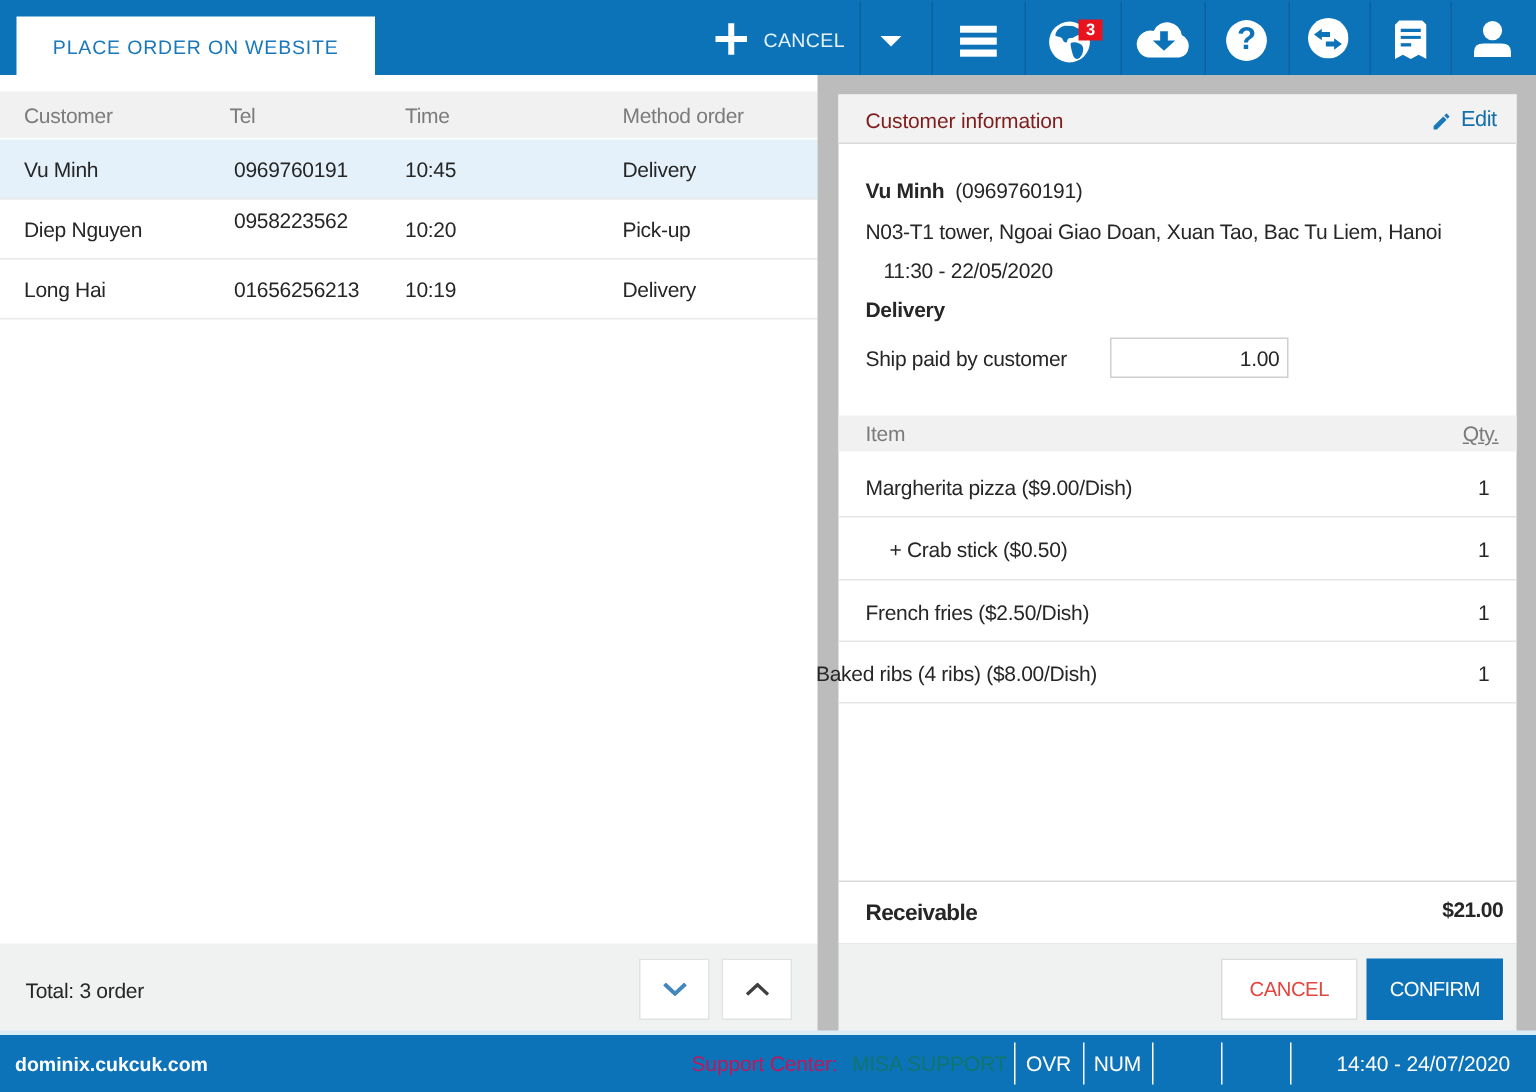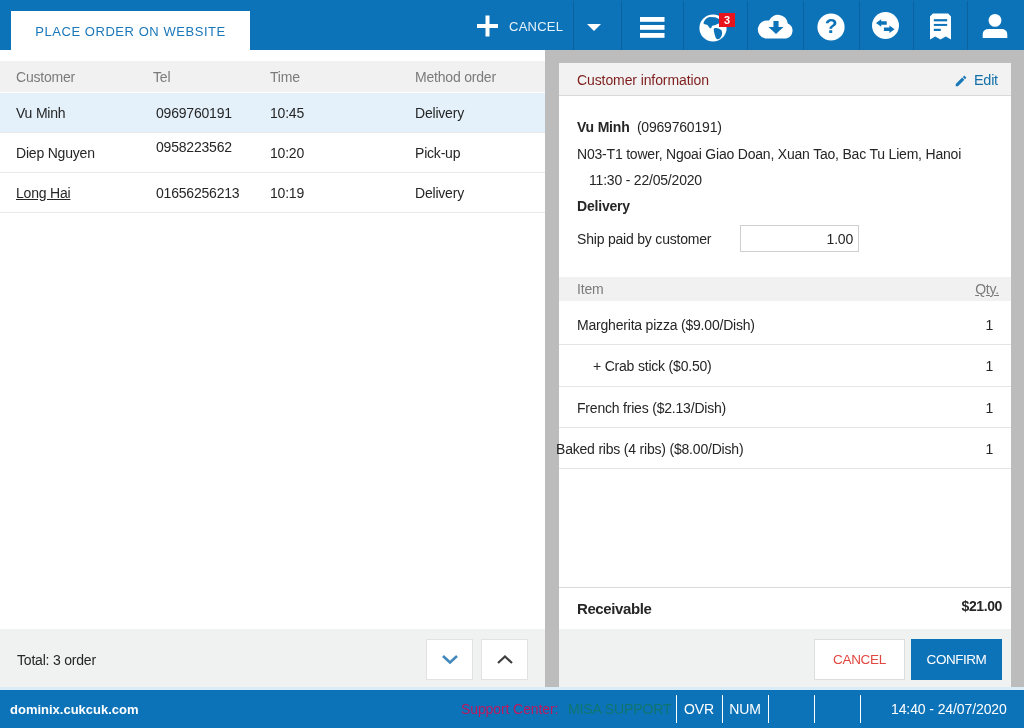--- a/index.html
+++ b/index.html
@@ -95,21 +95,21 @@
 <div class="abs cell" style="left:16px;top:93px;height:40px;display:flex;align-items:center;">Vu Minh</div>
 <div class="abs cell" style="left:156px;top:93px;height:40px;display:flex;align-items:center;">0969760191</div>
 <div class="abs cell" style="left:270px;top:93px;height:40px;display:flex;align-items:center;">10:45</div>
 <div class="abs cell" style="left:415px;top:93px;height:40px;display:flex;align-items:center;">Delivery</div>
 
 <div class="abs cell" style="left:16px;top:133px;height:40px;display:flex;align-items:center;">Diep Nguyen</div>
 <div class="abs cell" style="left:156px;top:133px;height:28px;display:flex;align-items:center;">0958223562</div>
 <div class="abs cell" style="left:270px;top:133px;height:40px;display:flex;align-items:center;">10:20</div>
 <div class="abs cell" style="left:415px;top:133px;height:40px;display:flex;align-items:center;">Pick-up</div>
 
-<div class="abs cell" style="left:16px;top:173px;height:40px;display:flex;align-items:center;text-decoration:underline;">Long Hai</div>
+<div class="abs cell" style="left:16px;top:173px;height:40px;display:flex;align-items:center;">Long Hai</div>
 <div class="abs cell" style="left:156px;top:173px;height:40px;display:flex;align-items:center;">01656256213</div>
 <div class="abs cell" style="left:270px;top:173px;height:40px;display:flex;align-items:center;">10:19</div>
 <div class="abs cell" style="left:415px;top:173px;height:40px;display:flex;align-items:center;">Delivery</div>
 
 <div class="abs" style="left:0;top:629px;width:545px;height:61px;background:#f0f1f1;"></div>
 <div class="abs cell" style="left:17px;top:629px;height:61px;display:flex;align-items:center;">Total: 3 order</div>
 <div class="abs" style="left:426px;top:639px;width:47px;height:41px;background:#fff;border:1px solid #e2e2e2;display:flex;align-items:center;justify-content:center;">
   <svg width="16" height="9" viewBox="0 0 16 9">
       <path d="M1 1 L8 7.5 L15 1" stroke="#4288bc" stroke-width="2.6" fill="none"></path>
     </svg>
@@ -144,25 +144,25 @@
 
 <div class="abs" style="left:559px;top:301px;width:452px;height:44px;border-bottom:1px solid #e5e5e5;"></div>
 <div class="abs cell" style="left:577px;top:303px;height:44px;display:flex;align-items:center;">Margherita pizza ($9.00/Dish)</div>
 <div class="abs cell" style="left:559px;top:303px;width:434px;height:44px;display:flex;align-items:center;justify-content:flex-end;">1</div>
 
 <div class="abs" style="left:559px;top:345px;width:452px;height:42px;border-bottom:1px solid #e5e5e5;"></div>
 <div class="abs cell" style="left:593px;top:345px;height:42px;display:flex;align-items:center;">+ Crab stick ($0.50)</div>
 <div class="abs cell" style="left:559px;top:345px;width:434px;height:42px;display:flex;align-items:center;justify-content:flex-end;">1</div>
 
 <div class="abs" style="left:559px;top:387px;width:452px;height:41px;border-bottom:1px solid #e5e5e5;"></div>
-<div class="abs cell" style="left:577px;top:387px;height:41px;display:flex;align-items:center;">French fries ($2.13/Dish)</div>
+<div class="abs cell" style="left:577px;top:387px;height:41px;display:flex;align-items:center;">French fries ($2.50/Dish)</div>
 <div class="abs cell" style="left:559px;top:387px;width:434px;height:41px;display:flex;align-items:center;justify-content:flex-end;">1</div>
 
 <div class="abs" style="left:559px;top:428px;width:452px;height:41px;border-bottom:1px solid #e5e5e5;"></div>
-<div class="abs cell" style="left:556px;top:428px;height:41px;display:flex;align-items:center;">Baked ribs (4 ribs) ($8.00/Dish)</div>
+<div class="abs cell" style="left:544px;top:428px;height:41px;display:flex;align-items:center;">Baked ribs (4 ribs) ($8.00/Dish)</div>
 <div class="abs cell" style="left:559px;top:428px;width:434px;height:41px;display:flex;align-items:center;justify-content:flex-end;">1</div>
 
 <div class="abs" style="left:559px;top:587px;width:452px;height:42px;border-top:1px solid #d9d9d9;"></div>
 <div class="abs" style="left:577px;top:587px;height:42px;display:flex;align-items:center;font-size:15px;font-weight:bold;letter-spacing:-0.4px;">Receivable</div>
 <div class="abs" style="left:559px;top:587px;width:443px;height:38px;display:flex;align-items:center;justify-content:flex-end;font-size:14px;font-weight:bold;letter-spacing:-0.4px;">$21.00</div>
 
 <div class="abs" style="left:559px;top:629px;width:452px;height:61px;background:#f0f1f1;"></div>
 <div class="abs" style="left:814px;top:639px;width:91px;height:41px;background:#fff;border:1px solid #ddd;display:flex;align-items:center;justify-content:center;font-size:13.5px;color:#e24740;letter-spacing:-0.3px;">CANCEL</div>
 <div class="abs" style="left:911px;top:639px;width:91px;height:41px;background:#0d73b9;display:flex;align-items:center;justify-content:center;font-size:13.5px;color:#fff;letter-spacing:-0.45px;">CONFIRM</div>
 

